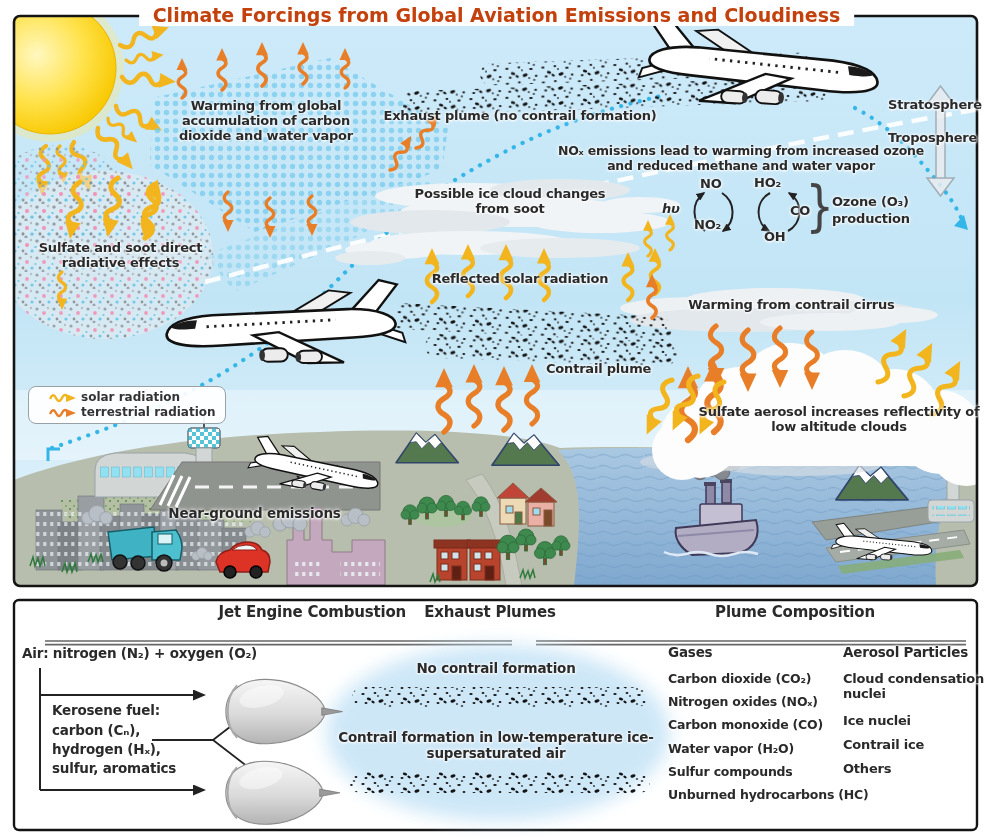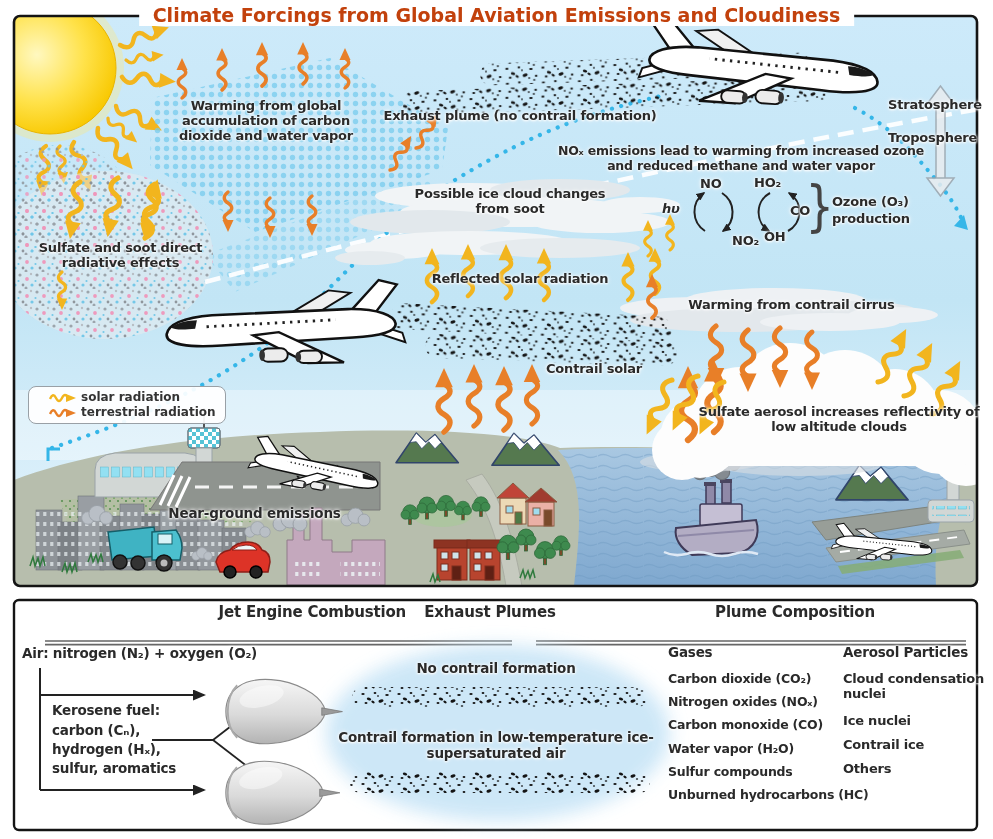--- a/index.html
+++ b/index.html
@@ -489,27 +489,27 @@
 
 <div class="lbl" style="left:162px;top:98px;width:208px;">Warming from global accumulation of carbon dioxide and water vapor</div>
 <div class="lbl nw" style="left:370px;top:108px;width:300px;">Exhaust plume (no contrail formation)</div>
 <div class="lbl nw left" style="left:888px;top:97px;">Stratosphere</div>
 <div class="lbl nw left" style="left:888px;top:130px;">Troposphere</div>
 <div class="lbl" style="left:556px;top:144px;width:370px;font-size:12.5px;">NOₓ emissions lead to warming from increased ozone and reduced methane and water vapor</div>
 <div class="lbl" style="left:410px;top:186px;width:200px;">Possible ice cloud changes from soot</div>
 <div class="lbl" style="left:18px;top:240px;width:205px;">Sulfate and soot direct radiative effects</div>
 <div class="lbl nw" style="left:420px;top:271px;width:200px;">Reflected solar radiation</div>
 <div class="lbl nw" style="left:664px;top:297px;width:255px;">Warming from contrail cirrus</div>
-<div class="lbl nw left" style="left:546px;top:361px;">Contrail solar</div>
+<div class="lbl nw left" style="left:546px;top:361px;">Contrail plume</div>
 <div class="lbl" style="left:694px;top:404px;width:290px;">Sulfate aerosol increases reflectivity of low altitude clouds</div>
 <div class="lbl nw" style="left:162px;top:506px;width:185px;font-size:13.5px;">Near-ground emissions</div>
 
 <div class="lbl nw left" style="left:700px;top:176px;">NO</div>
 <div class="lbl nw left it" style="left:662px;top:201px;">hυ</div>
-<div class="lbl nw left" style="left:694px;top:233px;margin-left:38px;">NO₂</div>
+<div class="lbl nw left" style="left:694px;top:217px;">NO₂</div>
 <div class="lbl nw left" style="left:754px;top:175px;">HO₂</div>
 <div class="lbl nw left" style="left:790px;top:203px;">CO</div>
 <div class="lbl nw left" style="left:764px;top:229px;">OH</div>
 <div class="brace">}</div>
 <div class="lbl nw left" style="left:832px;top:194px;">Ozone (O₃)</div>
 <div class="lbl nw left" style="left:832px;top:211px;">production</div>
 
 <div id="legend">
   <div class="legrow">
     <svg width="27" height="13">

